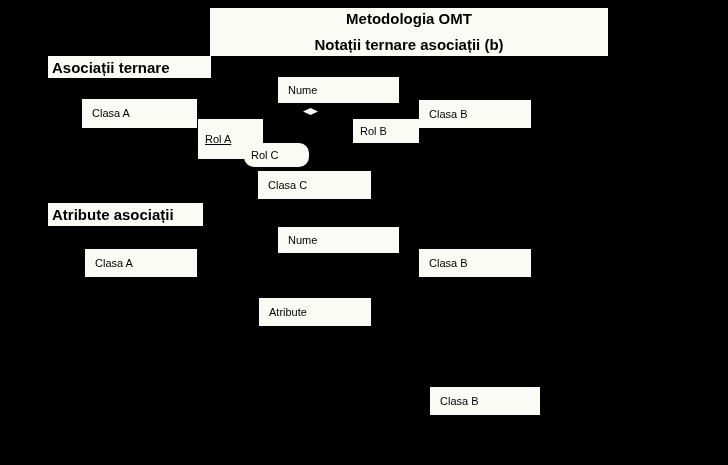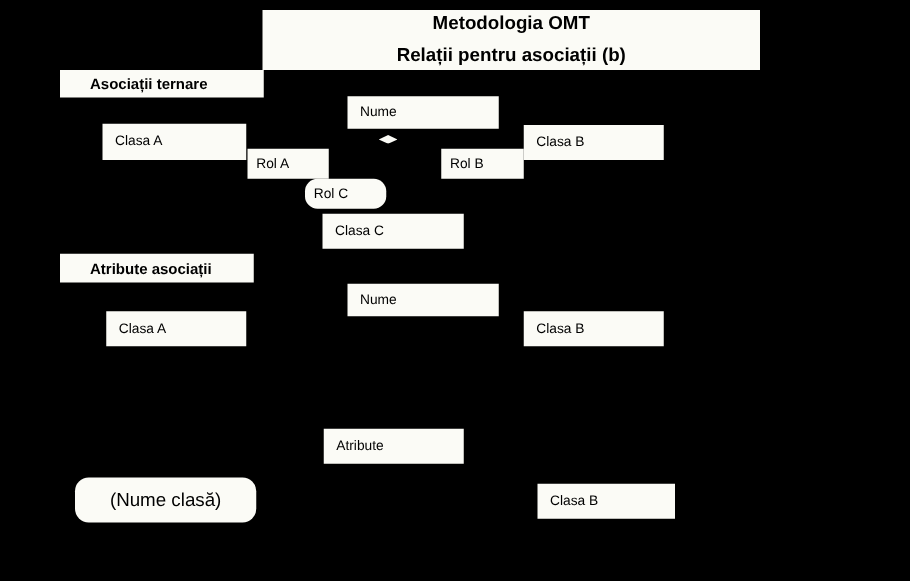--- a/index.html
+++ b/index.html
@@ -26,22 +26,22 @@
     line-height: 1;
   }
   
   .plain {
     padding-left: 10px;
     font-size: 11px;
   }
   
   .header-box {
     font-weight: bold;
-    font-size: 12px;
-    padding-left: 24px;
+    font-size: 15px;
+    padding-left: 4px;
   }
   
   .title-box {
     position: absolute;
     background: #fbfbf6;
     color: #000000;
     box-sizing: border-box;
     display: flex;
     flex-direction: column;
     align-items: center;
@@ -77,49 +77,48 @@
     clip-path: polygon(50% 0%, 100% 50%, 50% 100%, 0% 50%);
   }
 </style>
 </head>
 <body>
 
 <div id="canvas">
 
   <div class="title-box" style="left:210px; top:8px; width:398px; height:48px;justify-content:space-between;">
     <span class="title-line">Metodologia OMT</span>
-    <span class="title-line">Relații pentru asociații (b)</span>
+    <span class="title-line">Notații ternare asociații (b)</span>
   </div>
 
   <div class="box header-box" style="left:48px; top:56px; width:163px; height:22px;">Asociații ternare</div>
 
   <div class="box plain" style="left:278px; top:77px; width:121px; height:26px;">Nume</div>
 
   <div class="diamond" style="left:303px; top:108px;"></div>
 
   <div class="box plain" style="left:82px; top:99px; width:115px; height:29px;">Clasa A</div>
 
   <div class="box plain" style="left:419px; top:100px; width:112px; height:28px;">Clasa B</div>
 
-  <div class="box plain" style="left:198px; top:119px; width:65px; height:24px; padding-left:7px;">Rol A</div>
+  <div class="box plain" style="left:198px; top:119px; width:65px; height:40px; padding-left:7px;text-decoration:underline;">Rol A</div>
 
   <div class="box plain" style="left:353px; top:119px; width:66px; height:24px; padding-left:7px;">Rol B</div>
 
   <div class="box plain" style="left:244px; top:143px; width:65px; height:24px; padding-left:7px;border-radius:10px;">Rol C</div>
 
   <div class="box plain" style="left:258px; top:171px; width:113px; height:28px;">Clasa C</div>
 
   <div class="box header-box" style="left:48px; top:203px; width:155px; height:23px;">Atribute asociații</div>
 
   <div class="box plain" style="left:278px; top:227px; width:121px; height:26px;">Nume</div>
 
   <div class="box plain" style="left:85px; top:249px; width:112px; height:28px;">Clasa A</div>
 
   <div class="box plain" style="left:419px; top:249px; width:112px; height:28px;">Clasa B</div>
 
-  <div class="box plain" style="left:259px; top:298px; width:112px; height:28px;margin-top:45px;">Atribute</div>
+  <div class="box plain" style="left:259px; top:298px; width:112px; height:28px;">Atribute</div>
 
 
-  <div class="box rounded" style="left:60px; top:382px; width:145px; height:36px;">(Nume clasă)</div>
 
   <div class="box plain" style="left:430px; top:387px; width:110px; height:28px;">Clasa B</div>
 
 </div>
 
 </body></html>

